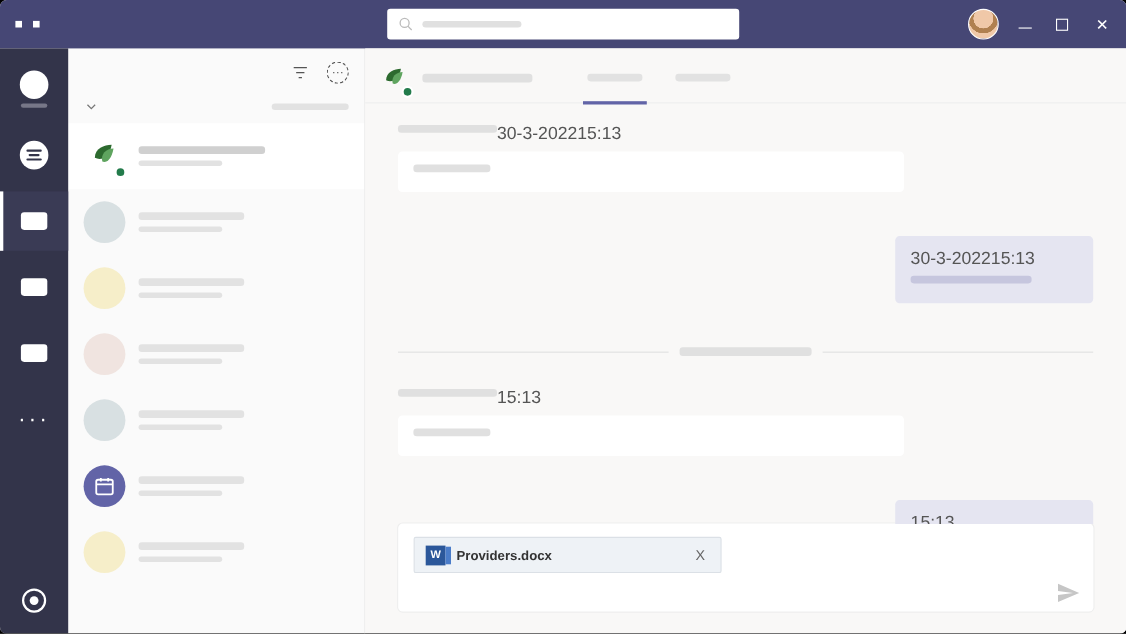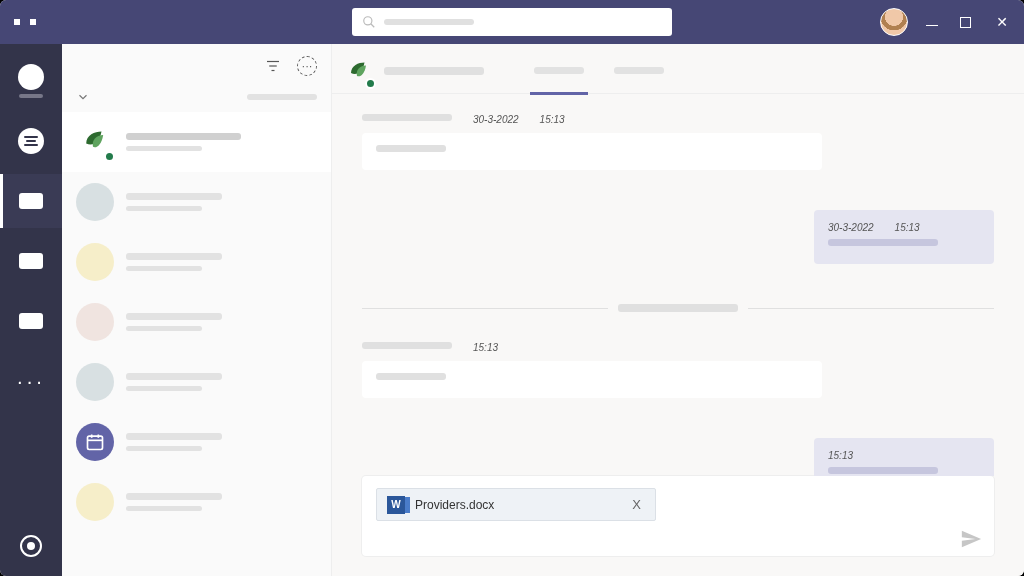--- a/index.html
+++ b/index.html
@@ -68,34 +68,34 @@
   .conv-tabs { display:flex; gap:30px; margin-left: 40px;}
   .conv-tab{ height:48px; display:flex; align-items:center; position:relative;}
   .conv-tab .ph{width:50px; height:7px;}
   .conv-tab.active::after{content:""; position:absolute; bottom:0; left:-4px; right:-4px; height:3px; background:#6264a7;}
 
   .conv-body { flex: 1; overflow: auto; padding: 20px 30px; position: relative;}
   .msg-block { display:flex; flex-direction:column; max-width:460px; margin-bottom:40px;}
   .msg-block.right{ margin-left:auto; align-items:flex-end;}
   .bubble { background:#fff; border-radius:4px; padding:12px 14px; min-width:180px;}
   .bubble.right{ background:#e5e5f1;}
-  .msg-meta{ font-size:10px; color:#555; margin-bottom:6px; display:flex; gap:21px;font-style:italic;}
+  .msg-meta{ font-size:16px; color:#555; margin-bottom:6px; display:flex; gap:0;}
   .msg-ph { height:7px; background:#e0e0e0; border-radius:3px; margin-bottom:6px;}
   .divider-row{ display:flex; align-items:center; gap:10px; margin: 10px 0 30px;}
   .divider-line{flex:1; height:1px; background:#e0e0e0;}
   .divider-label{ height:8px; width:120px; background:#e0e0e0; border-radius:3px;}
 
   
   .compose-wrapper { padding: 0 30px 20px; margin-top: auto; }
   .compose { background:#fff; border-radius:4px; min-height:80px; box-shadow:0 0 0 1px #eee; padding:12px 14px;}
   .compose-text{ font-size:15px; color:#333; margin-bottom:10px;}
   .attachment{ display:flex; align-items:center; background:#eef2f6; border:1px solid #dbe0e6; border-radius:2px; padding:6px 10px; width:280px; gap:10px;}
   .word-icon{ width:18px; height:18px; background:#2b579a; color:#fff; font-size:10px; font-weight:bold; display:flex; align-items:center; justify-content:center; position:relative;}
   .word-icon::after{content:""; position:absolute; right:-5px; top:1px; bottom:1px; width:5px; background:#4a7cc9;}
-  .att-name{ font-size:12px; font-weight:400; color:#333; flex:1;}
+  .att-name{ font-size:12px; font-weight:700; color:#333; flex:1;}
   .att-close{ font-size:13px; color:#666; padding:2px 4px;}
   .send-icon { position:absolute; right:42px; bottom:26px; width:22px; height:22px; color:#c6c6c6;}
 
   .ph-sm{height:5px;}
 </style>
 </head>
 <body>
 
 <div class="app">
 

